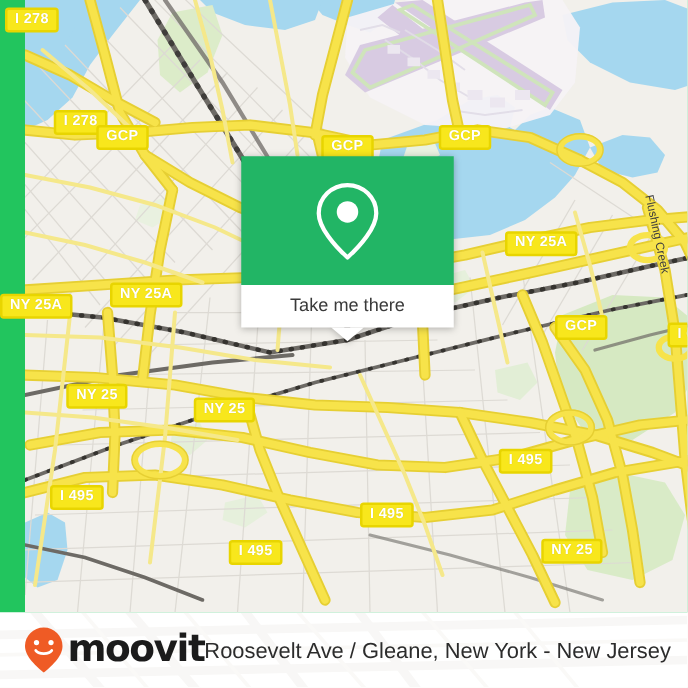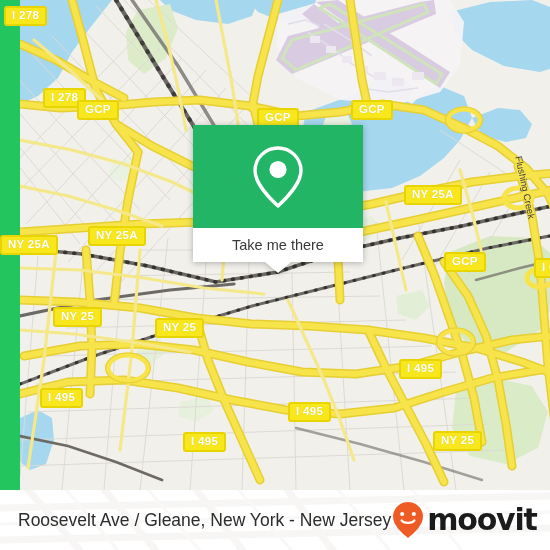--- a/index.html
+++ b/index.html
@@ -455,26 +455,26 @@
       <g stroke="#f1efeb" stroke-width="3" fill="none">
         <path d="M58,-10 L126,70"></path>
           <path d="M140,-10 L208,70"></path>
         <path d="M230,-10 L300,70"></path>
           <path d="M330,-10 L398,70"></path>
         <path d="M404,-10 L470,70"></path>
         <path d="M0,34 L550,22"></path>
       </g>
     </svg>
 
-    <div id="footer-title">Roosevelt Ave / Gleane, New York - New Jersey</div>
-
     <div id="brand">
       <svg width="34" height="38" viewBox="0 0 34 38">
         <path d="M17 1 C8.7 1 2 7.6 2 15.8 C2 24.4 11.4 32.5 17 37 C22.6 32.5 32 24.4 32 15.8 C32 7.6 25.3 1 17 1 Z" fill="#ef5b25"></path>
         <circle cx="11.2" cy="13" r="2.1" fill="#ffffff"></circle>
         <circle cx="22.8" cy="13" r="2.1" fill="#ffffff"></circle>
         <path d="M10.6 19.4 C12.6 22.6 21.4 22.6 23.4 19.4" fill="none" stroke="#ffffff" stroke-width="2.2" stroke-linecap="round"></path>
       </svg>
       <span id="brand-wordmark">moovit</span>
     </div>
+
+    <div id="footer-title">Roosevelt Ave / Gleane, New York - New Jersey</div>
   </div>
 
 </div>
 
 </body></html>

